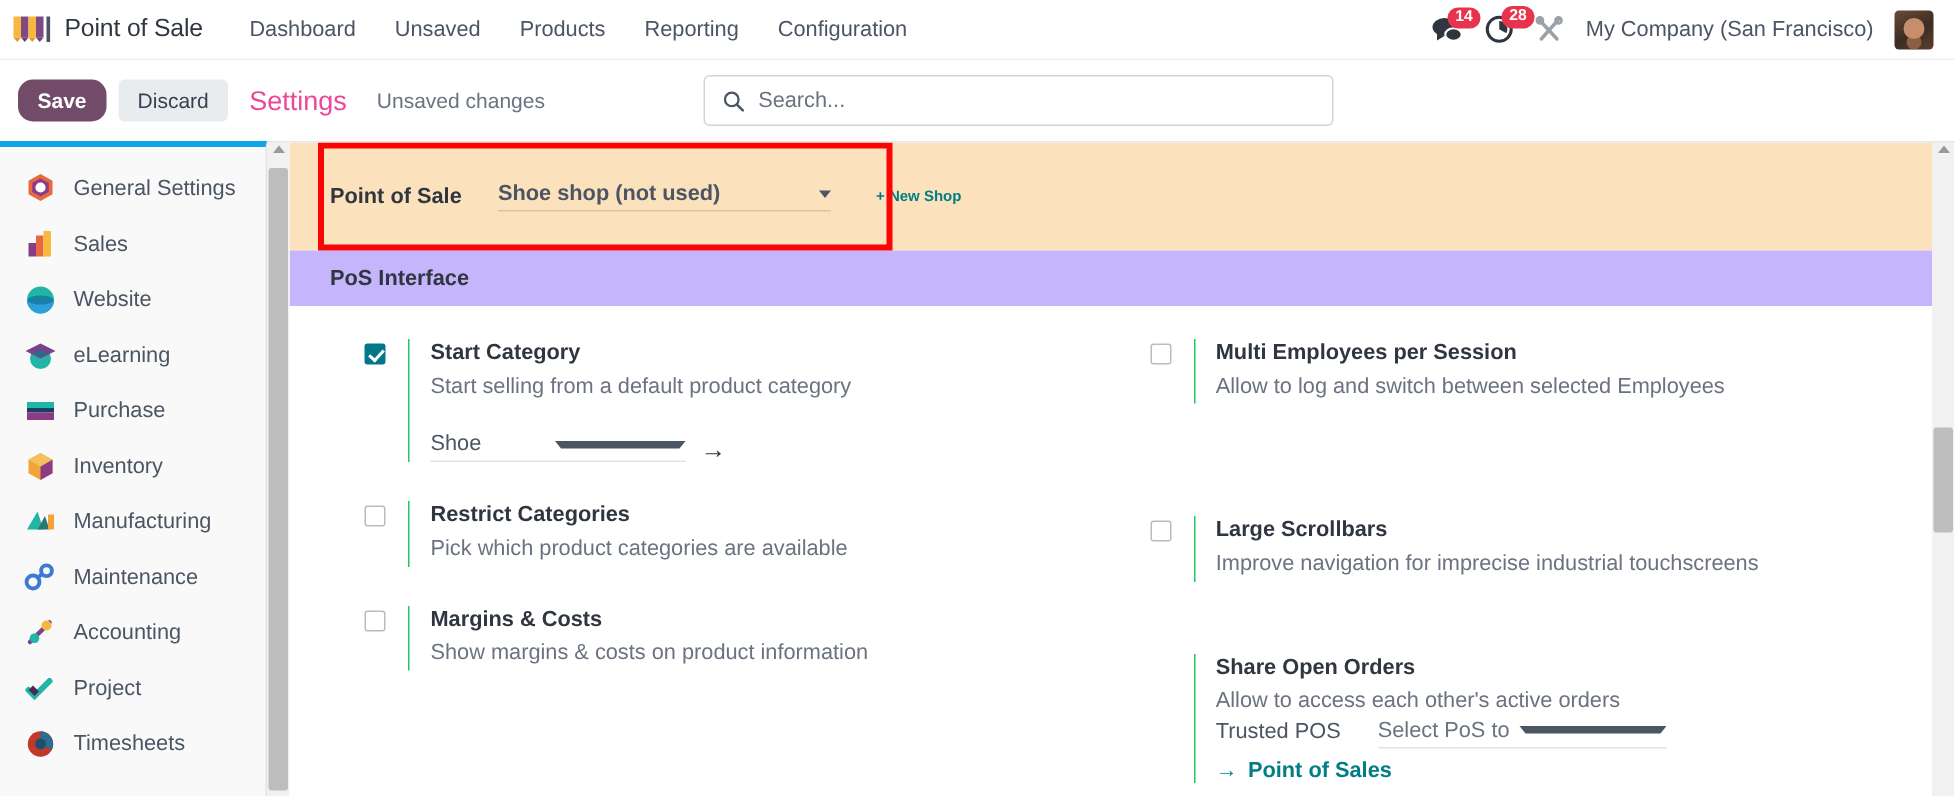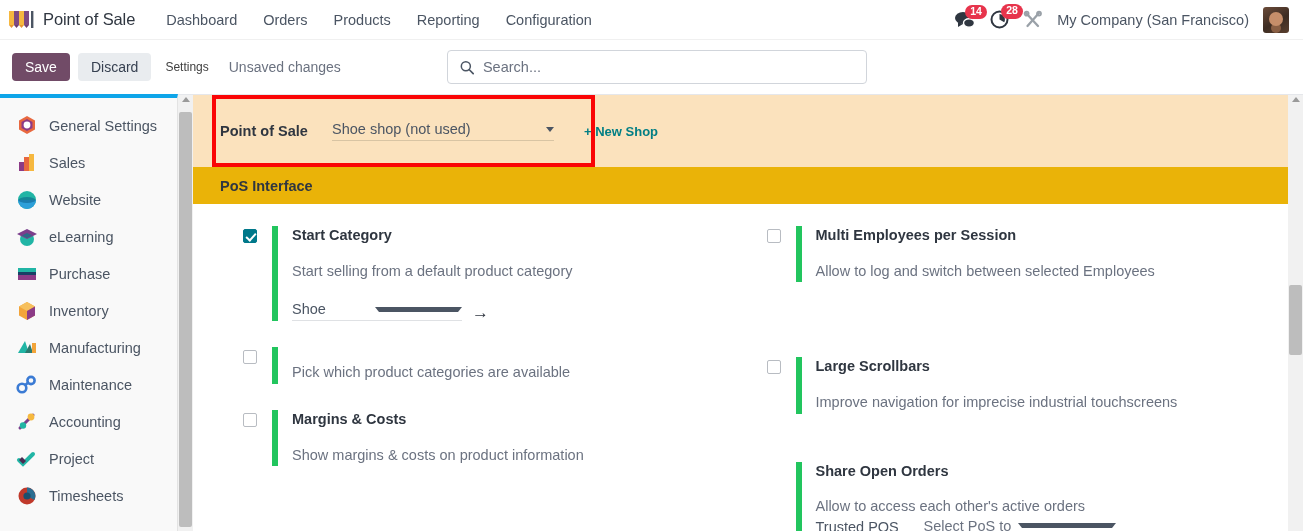--- a/index.html
+++ b/index.html
@@ -68,23 +68,23 @@
     display: flex; align-items: center;
     padding: 0 12px;
     gap: 8px;
     position: relative;
   }
   .btn {
     font-size: 14px; border-radius: 4px;
     padding: 6px 13px; cursor: pointer; border: none;
     font-family: inherit;
   }
-  .btn-save { background: #714b67; color: #fff; font-weight: normal; }
+  .btn-save { background: #714b67; color: #fff; font-weight: bold; border-radius: 10px; }
   .btn-discard { background: #e9ecef; color: #374151; }
-  .breadcrumb-title { font-size: 12px; color: #404040; margin-left: 6px; }
+  .breadcrumb-title { font-size: 18px; color: #ec4899; margin-left: 6px; }
   .unsaved { font-size: 14px; color: #6b7280; margin-left: 12px; }
   .searchbar {
     margin-left: 98px;
     width: 420px; height: 34px;
     border: 1px solid #d1d5db; border-radius: 4px;
     display: flex; align-items: center; gap: 9px;
     padding: 0 12px;
     background: #fff;
   }
   .searchbar input {
@@ -143,50 +143,50 @@
     height: 72px;
     display: flex; align-items: center;
     padding-left: 27px;
     gap: 0;
   }
   .shop-label { font-size: 14.5px; font-weight: bold; color: #2f3640; width: 112px; }
   .shop-select-wrap {
     width: 222px; position: relative;
     border-bottom: 1px solid #d8c4a3;
     padding-bottom: 3px;
-    display: flex; align-items: center;
+    display: flex; align-items: center; font-weight: bold;
   }
   .shop-select {
     font-size: 14.5px; color: #4b5563; flex: 1;
     background: transparent; border: none; outline: none;
     font-family: inherit; cursor: pointer;
     -webkit-appearance: none; appearance: none;
   }
   .caret {
     width: 0; height: 0; margin-left: 4px;
     border-left: 4.5px solid transparent; border-right: 4.5px solid transparent;
     border-top: 5px solid #4b5563;
   }
   .new-shop {
-    font-size: 13px; font-weight: bold; color: #017e84;
+    font-size: 10px; font-weight: bold; color: #017e84;
     margin-left: 30px; cursor: pointer;
   }
 
   
   .highlight-box {
     position: absolute;
     left: 19px; top: 0px;
     width: 383px; height: 72px;
     border: 4px solid #fa0505;
     pointer-events: none;
     z-index: 30;
   }
 
   .section-head {
-    background: #eab308;
+    background: #c4b5fd;
     height: 37px;
     display: flex; align-items: center;
     padding-left: 27px;
     font-size: 14.5px; font-weight: bold; color: #2f3640;
   }
 
   .settings-grid {
     display: flex;
     padding: 22px 0 0 0;
   }
@@ -204,26 +204,26 @@
   }
   .cbox.checked { background: #00788a; border-color: #00788a; }
   .cbox.checked::after {
     content: ""; position: absolute;
     left: 4px; top: 1px; width: 4px; height: 8px;
     border: solid #fff; border-width: 0 2px 2px 0;
     transform: rotate(42deg);
   }
   .setting-body {
     margin-left: 15px; padding-left: 14px;
-    border-left: 6px solid #22c55e;
+    border-left: 1px solid #22c55e;
     flex: 1;
   }
   .setting.no-box .setting-body { margin-left: 29px; }
   .s-title { font-size: 14.5px; font-weight: bold; color: #2f3640; line-height: 1.35; }
-  .s-desc { font-size: 14.5px; color: #6b7280; line-height: 1.5; margin-top: 15px; }
+  .s-desc { font-size: 14.5px; color: #6b7280; line-height: 1.5; margin-top: 2px; }
 
   .sub-select-row {
     display: flex; align-items: flex-end; gap: 10px;
     margin-top: 19px;
   }
   .sub-select {
     width: 170px; border-bottom: 1px solid #dfe1e4;
     display: flex; align-items: center; padding-bottom: 3px;
   }
   .sub-select span { font-size: 14.5px; color: #4b5563; flex: 1; }
@@ -276,21 +276,21 @@
       <path d="M6 16 l2.5 3 l2.5 -3 z" fill="#6c3f70"></path>
       <path d="M11 16 l2.5 3 l2.5 -3 z" fill="#e8952f"></path>
       <path d="M16 16 l2.5 3 l2.5 -3 z" fill="#6c3f70"></path>
       <rect x="23" y="2" width="2.4" height="17" fill="#4b5563"></rect>
     </svg>
     <span class="brand-name">Point of Sale</span>
   </div>
 
   <div class="nav-links">
     <div class="nav-link">Dashboard</div>
-    <div class="nav-link">Orders</div>
+    <div class="nav-link">Unsaved</div>
     <div class="nav-link">Products</div>
     <div class="nav-link">Reporting</div>
     <div class="nav-link">Configuration</div>
   </div>
 
   <div class="nav-right">
     <div class="icon-badge">
       <svg width="22" height="18" viewBox="0 0 22 18">
         <ellipse cx="9" cy="7" rx="8" ry="6" fill="#2f3640"></ellipse>
         <path d="M4 11 l0 5 l5 -3 z" fill="#2f3640"></path>
@@ -460,20 +460,21 @@
                 <span class="caret"></span>
               </div>
               <span class="arrow-link">→</span>
             </div>
           </div>
         </div>
 
         <div class="setting">
           <div class="cbox"></div>
           <div class="setting-body">
+            <div class="s-title">Restrict Categories</div>
             <div class="s-desc">Pick which product categories are available</div>
           </div>
         </div>
 
         <div class="setting">
           <div class="cbox"></div>
           <div class="setting-body">
             <div class="s-title">Margins &amp; Costs</div>
             <div class="s-desc">Show margins &amp; costs on product information</div>
           </div>

